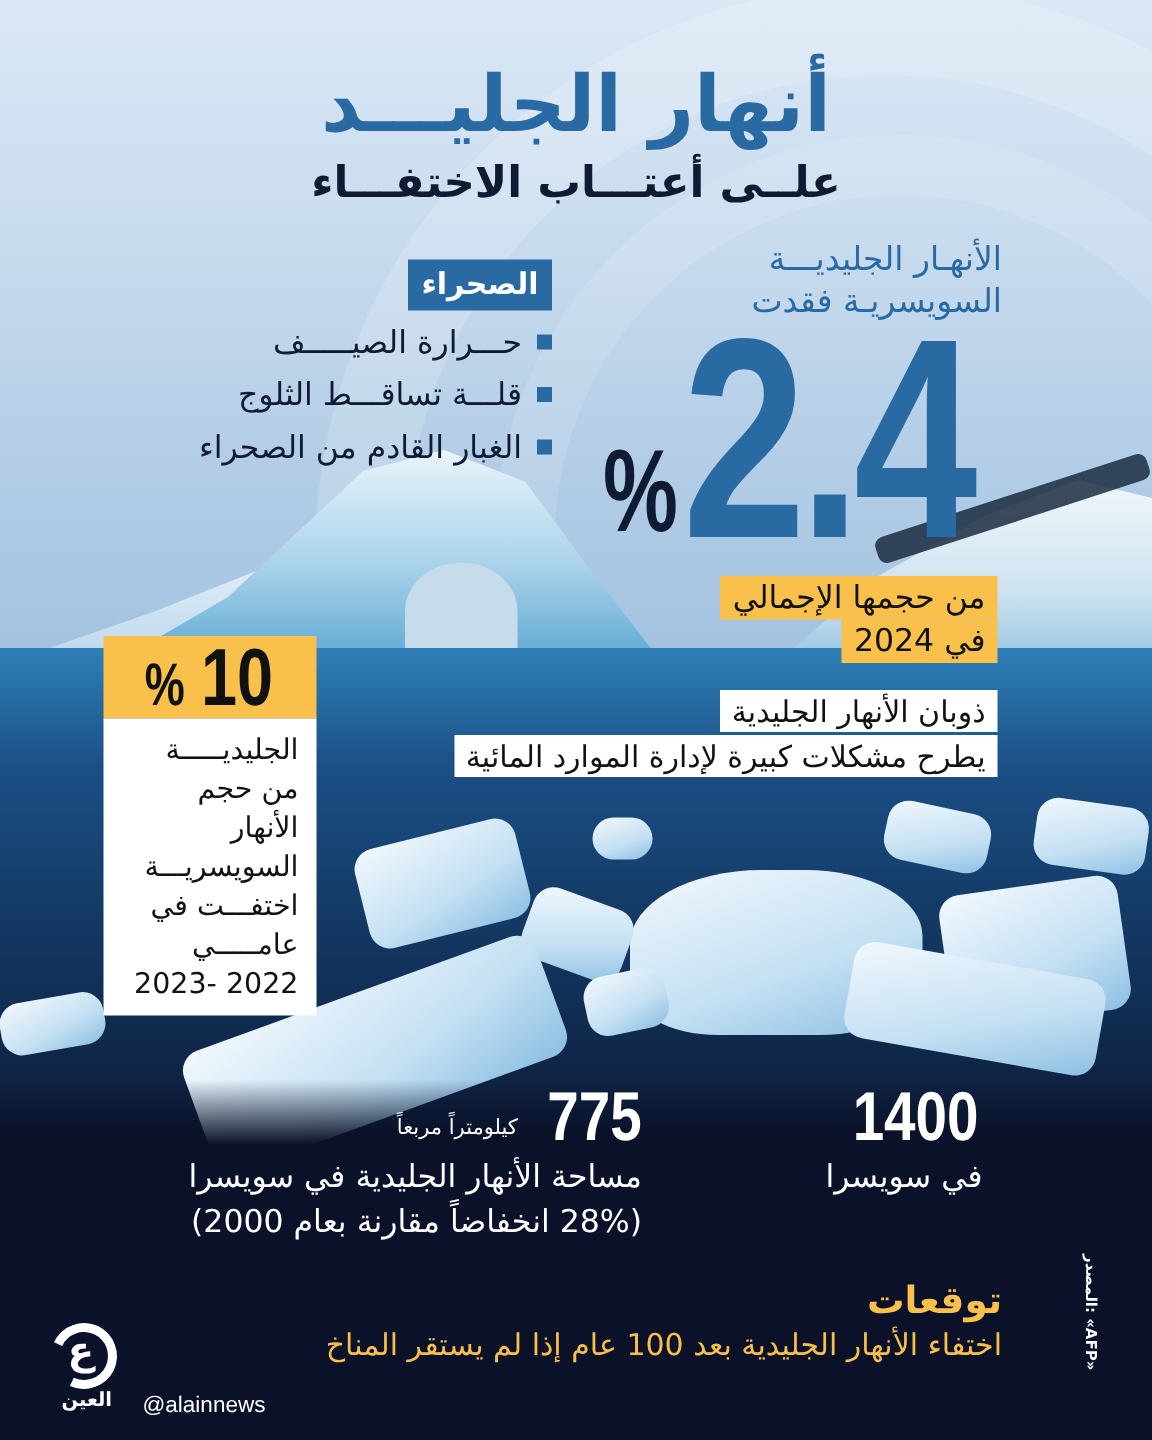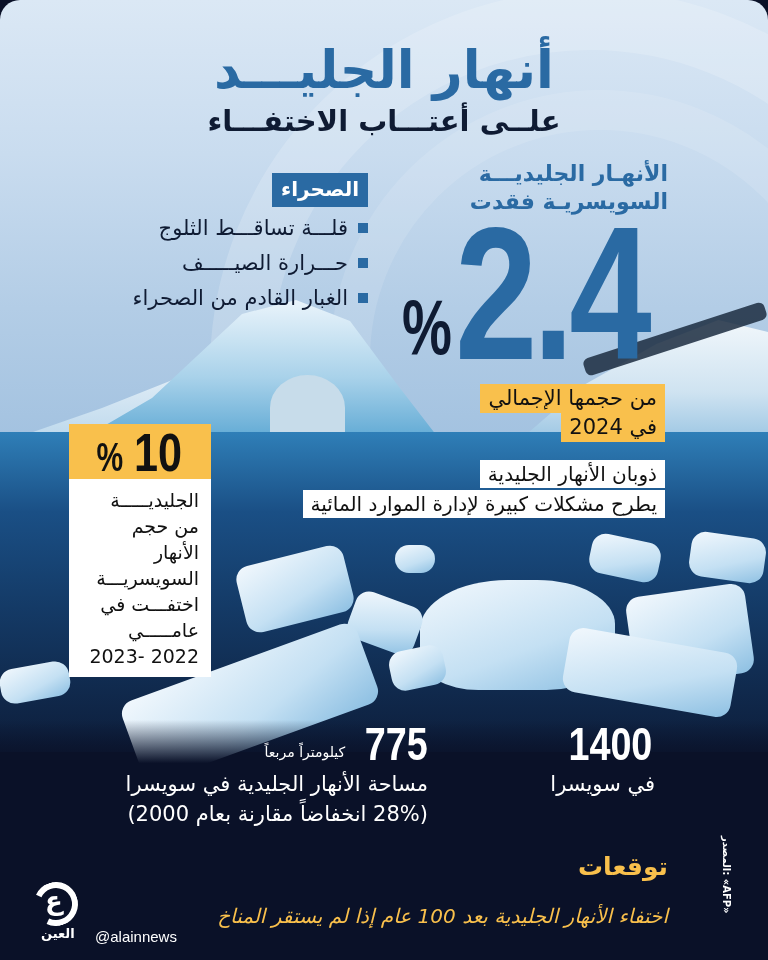--- a/index.html
+++ b/index.html
@@ -1,21 +1,21 @@
 <!DOCTYPE html>
 <html lang="ar"><head>
   <meta charset="utf-8">
   <style>
     html, body { margin: 0; padding: 0; }
     body {
       width: 768px; height: 960px; overflow: hidden; position: relative;
       font-family: "DejaVu Sans", sans-serif;
       background: #0a1128;
     }
-    .canvas { position: absolute; inset: 0; overflow: hidden; border-radius: 20px; }
+    .canvas { position: absolute; inset: 0; overflow: hidden; }
 
     
     .sky {
       position: absolute; left: 0; top: 0; width: 768px; height: 440px;
       background: linear-gradient(180deg, #dbe8f5 0%, #c9dcef 35%, #b3cde6 70%, #a3c2e0 100%);
     }
     .ring {
       position: absolute; border-radius: 50%;
       border: 60px solid rgba(255,255,255,0.18);
     }
@@ -87,21 +87,21 @@
     }
     .cause {
       display: flex; align-items: center; gap: 10px; direction: rtl;
       color: #0f1b33; font-size: 21px; line-height: 28px; margin-top: 7px; white-space: nowrap;
     }
     .bullet { width: 10px; height: 10px; background: #2a6aa3; flex: 0 0 10px; }
 
     
     .lost-label {
       position: absolute; right: 100px; top: 160px; direction: rtl; 
-      color: #2a6aa3; font-weight: bold; font-size: 22px; line-height: 28px;
+      color: #2a6aa3; font-weight: normal; font-size: 22px; line-height: 28px;
     }
     .big-num {
       position: absolute; left: 455px; top: 198px; width: 210px;
       font-family: "Liberation Sans", sans-serif; font-weight: bold;
       color: #2a6aa3; font-size: 190px; line-height: 190px; letter-spacing: -6px;
       transform: scaleX(0.78); transform-origin: left top;
     }
     .pct-big {
       position: absolute; left: 402px; top: 288px;
       font-family: "Liberation Sans", sans-serif; font-weight: bold;
@@ -144,21 +144,21 @@
     }
     .stat1400 .desc { font-size: 21px; line-height: 28px; margin-top: 2px; }
     .stat775 { position: absolute; right: 340px; top: 720px; text-align: right; direction: rtl; color: #fff; }
     .stat775 .row { display:flex; align-items: flex-end; gap: 6px; justify-content: flex-start; direction: rtl; }
     .stat775 .unit { font-size: 14px; line-height: 20px; margin-bottom: 6px; }
     .stat775 .desc { font-size: 21px; line-height: 28px; margin-top: 2px; white-space: nowrap; }
 
     
     .forecast { position: absolute; right: 100px; top: 852px; direction: rtl; text-align: right; color: #f9c04c; }
     .forecast .head { font-weight: bold; font-size: 25px; line-height: 30px; }
-    .forecast .body { font-size: 20px; line-height: 28px; margin-top: 20px; white-space: nowrap; font-style: italic; }
+    .forecast .body { font-size: 20px; line-height: 28px; margin-top: 0; white-space: nowrap; }
 
     .source {
       position: absolute; left: 712px; top: 836px; width: 20px; height: 80px;
       color: #fff; font-size: 10px; font-weight: bold; writing-mode: vertical-rl; white-space: nowrap;
     }
 
     
     .logo {
       position: absolute; left: 34px; top: 882px; width: 44px; height: 44px;
       border-radius: 50%; border: 6px solid #fff; border-left-color: transparent; box-sizing: border-box;
@@ -199,25 +199,25 @@
 
   <div class="bottom-panel"></div>
 
   <div class="title">أنهار الجليـــد</div>
   <div class="subtitle">علــى أعتـــاب الاختفـــاء</div>
 
   <div class="causes">
     <div class="causes-tag">الصحراء</div>
     <div class="cause">
       <span class="bullet"></span>
-      <span>قلـــة تساقـــط الثلوج</span>
+      <span>حـــرارة الصيـــــف</span>
     </div>
     <div class="cause">
       <span class="bullet"></span>
-      <span>حـــرارة الصيـــــف</span>
+      <span>قلـــة تساقـــط الثلوج</span>
     </div>
     <div class="cause">
       <span class="bullet"></span>
       <span>الغبار القادم من الصحراء</span>
     </div>
   </div>
 
   <div class="lost-label">
     <div>الأنهـار الجليديـــة</div>
     <div>السويسريـة فقدت</div>

